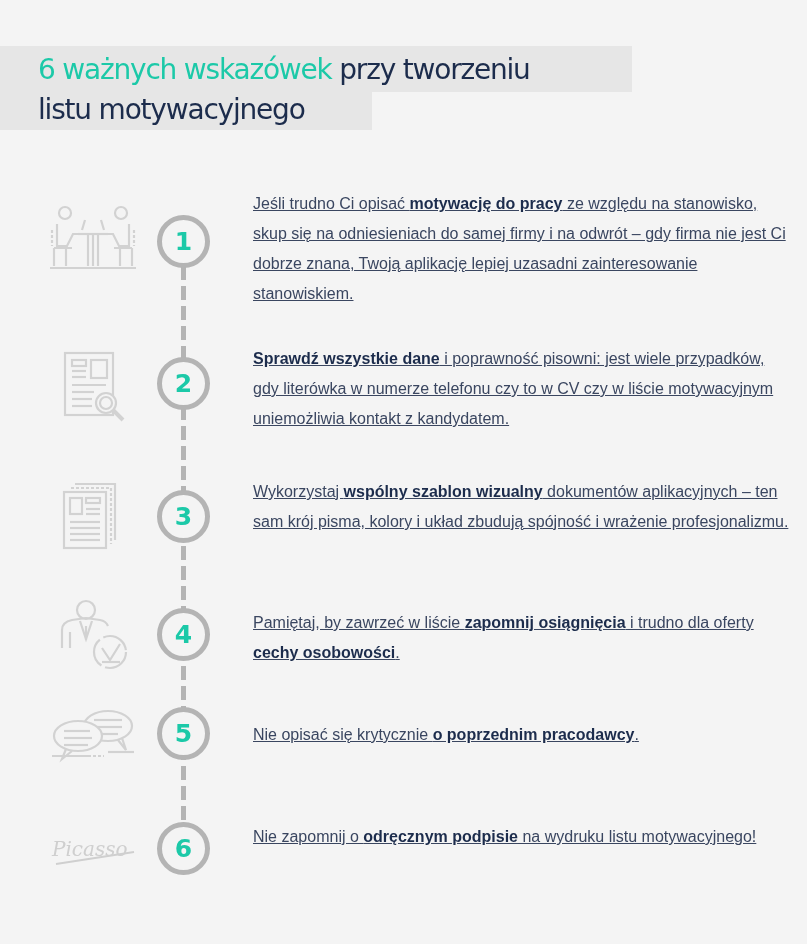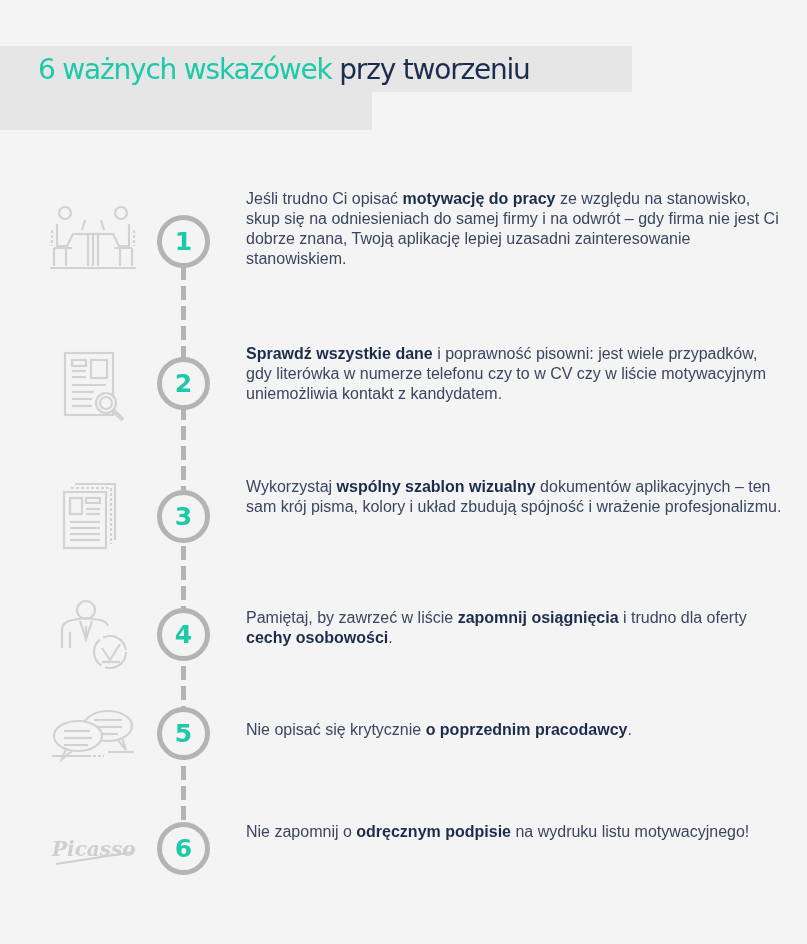--- a/index.html
+++ b/index.html
@@ -22,37 +22,38 @@
     background: repeating-linear-gradient(to bottom, #b4b4b4 0 14px, transparent 14px 20px);
   }
   .step-circle {
     position: absolute; left: 157px; width: 53px; height: 53px;
     border: 5px solid #b4b4b4; border-radius: 50%;
     background: #f4f4f4;
     display: flex; align-items: center; justify-content: center;
     font-family: "DejaVu Sans", sans-serif; font-weight: bold;
     font-size: 25px; color: #1cc9a8;
   }
-  .step-icon { position: absolute; left: 48px; width: 90px; height: 80px; font-weight: bold; }
+  .step-icon { position: absolute; left: 48px; width: 90px; height: 80px; }
   .step-icon svg { width: 100%; height: 100%; }
 
   .step-text {
-    position: absolute; left: 246px; width: 540px;
+    position: absolute; left: 253px; width: 540px;
     font-family: "Liberation Sans", sans-serif;
-    font-size: 16px; line-height: 20px; color: #3a4660;
+    font-size: 16px; line-height: 30px; color: #3a4660; text-decoration: underline;
   }
   .step-text b { font-weight: bold; color: #1c2c4c; }
 </style>
 </head>
 <body>
 
 <div class="banner-row r1"></div>
 <div class="banner-row r2"></div>
 <h1 class="title">
   <span class="accent">6 ważnych wskazówek</span><span> przy tworzeniu</span><br>
+  <span>listu motywacyjnego</span>
 </h1>
 
 <div class="timeline-line"></div>
 
 <div class="step-icon" style="top:200px;">
   <svg viewBox="0 0 90 80" fill="none" stroke="#d2d2d2" stroke-width="2.2">
     <circle cx="17" cy="13" r="6"></circle>
       <circle cx="73" cy="13" r="6"></circle>
     <path d="M9 24 v22 h10 l6 -12 h10"></path>
       <path d="M81 24 v22 h-10 l-6 -12 h-10"></path>

